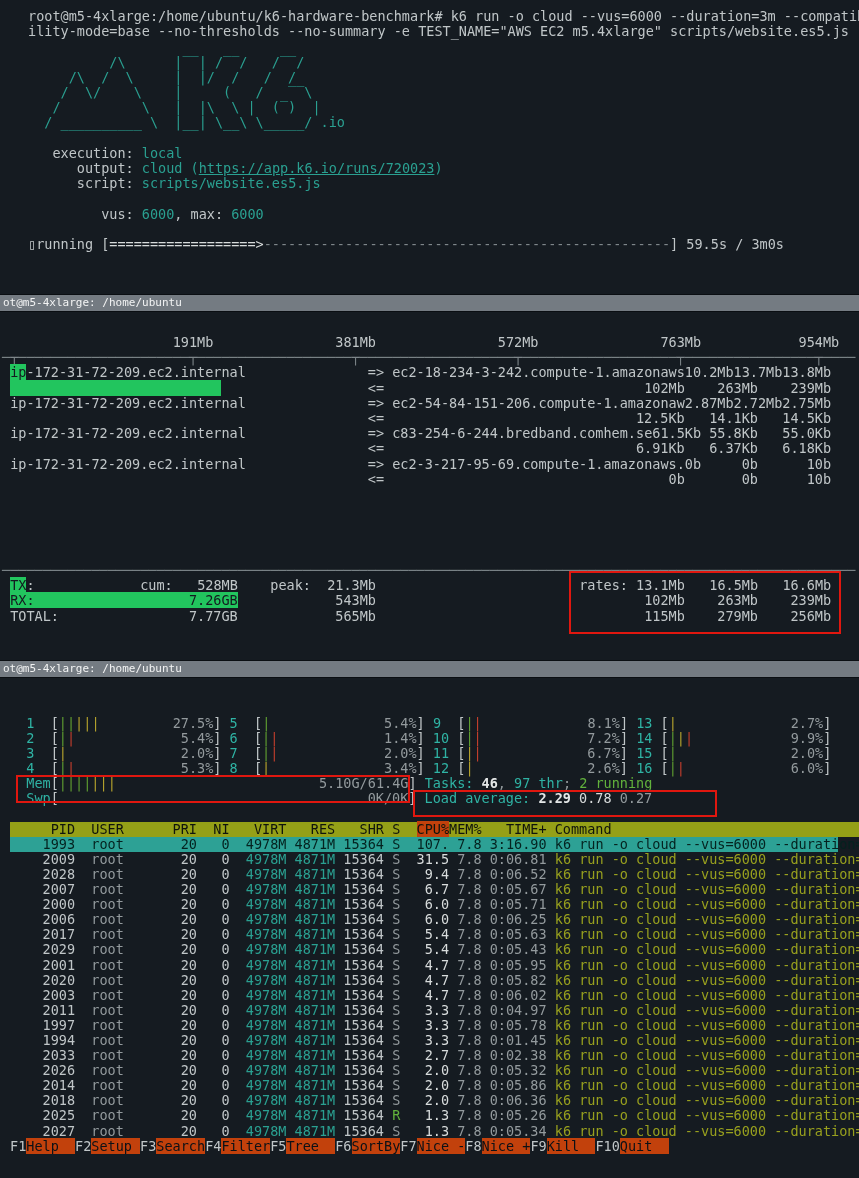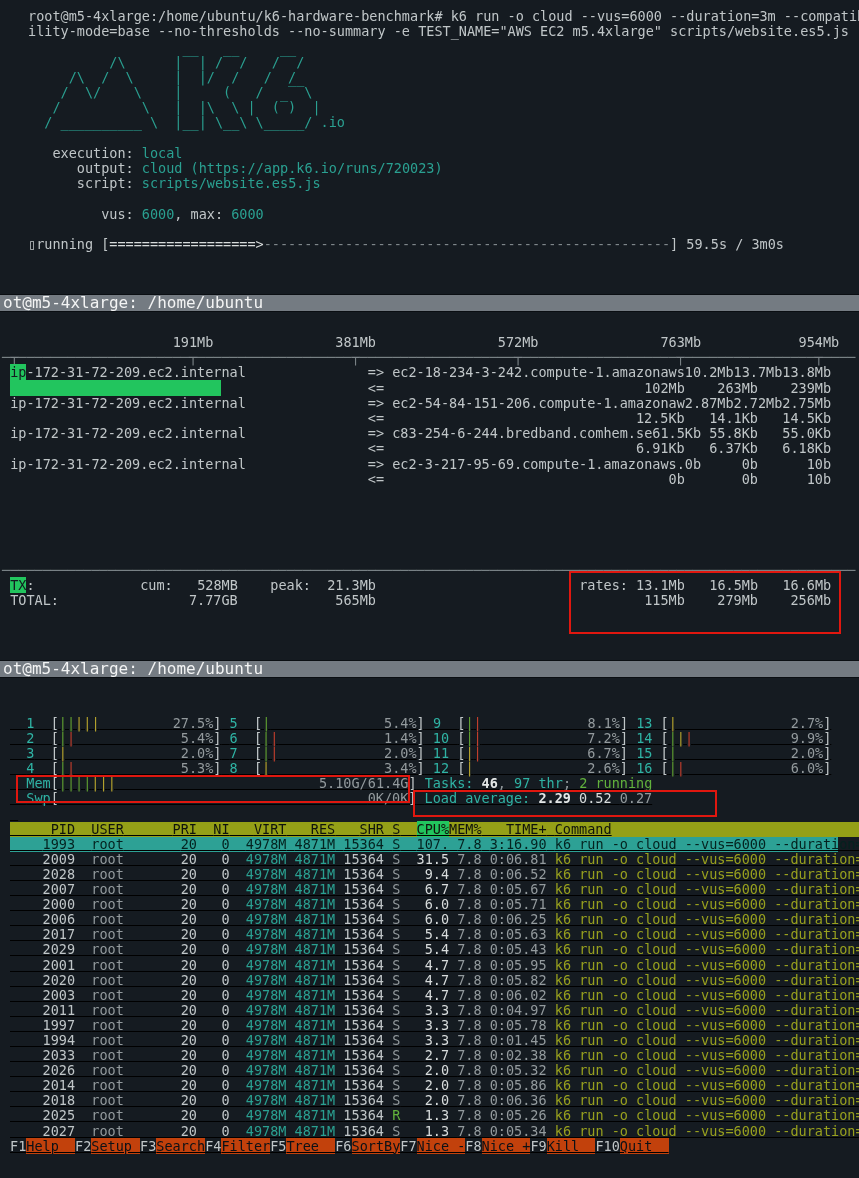--- a/index.html
+++ b/index.html
@@ -2,41 +2,41 @@
 <html><head>
 <meta charset="utf-8">
 <style>
   html,body{margin:0;padding:0;background:#0c1116;}
   #screen{position:relative;width:859px;height:1178px;background:#151b21;overflow:hidden;
           font-family:"DejaVu Sans Mono",monospace;}
   .pane{position:absolute;left:0;width:859px;box-sizing:border-box;}
   .tl{white-space:pre;font-size:13.5px;line-height:15.2px;color:#c0c6c8;}
   #pane-htop .tl{line-height:15.1px;}
   .teal{color:#2aa091}
-  .link{}
+  .link{text-decoration:underline}
   .dim{color:#7e868a}
   .fg{color:#c0c6c8}
   .fg2{color:#d8dcdc}
   .gy{color:#939a9d}
   .cy{color:#2fb3a4}
   .wh{color:#e4e7e7;font-weight:bold}
   .gr{color:#5f9e31}
   .gr2{color:#62b33c}
   .yl{color:#b2a02c}
   .rd{color:#c03e2c}
   .ol{color:#98a01e}
   .inv{background:#22c55e;color:#141a20}
   .hdr{background:#95a017;color:#10140c}
   .hdr span{color:#10140c}
-  .hdr .hsort{background:#22c55e}
+  .hdr .hsort{background:#c2410c}
   .prow.sel{background:#2da195;width:828px}
   .prow.sel span{color:#04221f !important}
   .fl{background:#c2410c;color:#0c1116}
   .ptitle{position:absolute;left:0;width:859px;height:18px;background:#747b82;color:#f3f4f4;
-          font-size:16px;line-height:16px;padding-left:3px;box-sizing:border-box;white-space:pre;
+          font-size:11px;line-height:16px;padding-left:3px;box-sizing:border-box;white-space:pre;
           border-top:1px solid #0a0e12;border-bottom:1px solid #0a0e12;}
   .redbox{position:absolute;border:2px solid #e0170f;background:transparent;pointer-events:none;}
 </style>
 </head>
 <body>
 
 <div id="screen">
   <div class="pane" id="pane-k6" style="top:5px;height:294px;padding:4px 3px 0 4px;margin-left:24px;">
       <div class="tl"><span class="fg">root@m5-4xlarge:/home/ubuntu/k6-hardware-benchmark# k6 run -o cloud --vus=6000 --duration=3m --compatib</span></div>
       <div class="tl"><span class="fg">ility-mode=base --no-thresholds --no-summary -e TEST_NAME="AWS EC2 m5.4xlarge" scripts/website.es5.js</span></div>
@@ -69,32 +69,33 @@
       <div class="tl">                                             <span class="fg">&lt;=</span>                               <span class="fg">6.91Kb</span>   <span class="fg">6.37Kb</span>   <span class="fg">6.18Kb</span></div>
       <div class="tl"> <span class="fg">ip-172-31-72-209.ec2.internal</span>               <span class="fg">=&gt;</span> <span class="fg">ec2-3-217-95-69.compute-1.amazonaws.</span><span class="fg">0b</span>     <span class="fg">0b</span>      <span class="fg">10b</span></div>
       <div class="tl">                                             <span class="fg">&lt;=</span>                                   <span class="fg">0b</span>       <span class="fg">0b</span>      <span class="fg">10b</span></div>
       <div class="tl"> </div>
       <div class="tl"> </div>
       <div class="tl"> </div>
       <div class="tl"> </div>
       <div class="tl"> </div>
       <div class="tl"><span class="dim">─────────────────────────────────────────────────────────────────────────────────────────────────────────</span></div>
       <div class="tl"> <span class="inv">TX</span><span class="fg">:</span>             <span class="fg">cum:</span>   <span class="fg">528MB</span>    <span class="fg">peak:</span>  <span class="fg">21.3Mb</span>                         <span class="fg">rates:</span> <span class="fg">13.1Mb</span>   <span class="fg">16.5Mb</span>   <span class="fg">16.6Mb</span></div>
+      <div class="tl"> <span class="inv">RX:                   7.26GB</span>            <span class="fg">543Mb</span>                                 <span class="fg">102Mb</span>    <span class="fg">263Mb</span>    <span class="fg">239Mb</span></div>
       <div class="tl"> <span class="fg">TOTAL:</span>                <span class="fg">7.77GB</span>            <span class="fg">565Mb</span>                                 <span class="fg">115Mb</span>    <span class="fg">279Mb</span>    <span class="fg">256Mb</span></div>
     </div>
 
   <div class="ptitle" style="top:660px"><span>ot@m5-4xlarge: /home/ubuntu</span></div>
 
-  <div class="pane" id="pane-htop" style="top:678px;height:500px;padding:38px 0 0 10px;text-decoration:underline;">
+  <div class="pane" id="pane-htop" style="top:678px;height:500px;padding:38px 0 0 10px;">
       <div class="tl">  <span class="cy">1</span>  <span class="fg">[</span><span class="gr">|</span><span class="gr">|</span><span class="yl">|</span><span class="yl">|</span><span class="yl">|</span>         <span class="gy">27.5%</span><span class="fg">]</span> <span class="cy">5</span>  <span class="fg">[</span><span class="gr">|</span>              <span class="gy">5.4%</span><span class="fg">]</span> <span class="cy">9</span>  <span class="fg">[</span><span class="gr">|</span><span class="rd">|</span>             <span class="gy">8.1%</span><span class="fg">]</span> <span class="cy">13</span> <span class="fg">[</span><span class="yl">|</span>              <span class="gy">2.7%</span><span class="fg">]</span></div>
       <div class="tl">  <span class="cy">2</span>  <span class="fg">[</span><span class="gr">|</span><span class="rd">|</span>             <span class="gy">5.4%</span><span class="fg">]</span> <span class="cy">6</span>  <span class="fg">[</span><span class="gr">|</span><span class="rd">|</span>             <span class="gy">1.4%</span><span class="fg">]</span> <span class="cy">10</span> <span class="fg">[</span><span class="gr">|</span><span class="rd">|</span>             <span class="gy">7.2%</span><span class="fg">]</span> <span class="cy">14</span> <span class="fg">[</span><span class="gr">|</span><span class="yl">|</span><span class="rd">|</span>            <span class="gy">9.9%</span><span class="fg">]</span></div>
       <div class="tl">  <span class="cy">3</span>  <span class="fg">[</span><span class="yl">|</span>              <span class="gy">2.0%</span><span class="fg">]</span> <span class="cy">7</span>  <span class="fg">[</span><span class="gr">|</span><span class="rd">|</span>             <span class="gy">2.0%</span><span class="fg">]</span> <span class="cy">11</span> <span class="fg">[</span><span class="yl">|</span><span class="rd">|</span>             <span class="gy">6.7%</span><span class="fg">]</span> <span class="cy">15</span> <span class="fg">[</span><span class="gr">|</span>              <span class="gy">2.0%</span><span class="fg">]</span></div>
       <div class="tl">  <span class="cy">4</span>  <span class="fg">[</span><span class="gr">|</span><span class="rd">|</span>             <span class="gy">5.3%</span><span class="fg">]</span> <span class="cy">8</span>  <span class="fg">[</span><span class="yl">|</span>              <span class="gy">3.4%</span><span class="fg">]</span> <span class="cy">12</span> <span class="fg">[</span><span class="yl">|</span>              <span class="gy">2.6%</span><span class="fg">]</span> <span class="cy">16</span> <span class="fg">[</span><span class="gr">|</span><span class="rd">|</span>             <span class="gy">6.0%</span><span class="fg">]</span></div>
       <div class="tl">  <span class="cy">Mem</span><span class="fg">[</span><span class="gr">|</span><span class="gr">|</span><span class="gr">|</span><span class="gr">|</span><span class="yl">|</span><span class="yl">|</span><span class="yl">|</span>                         <span class="gy">5.10G/61.4G</span><span class="fg">]</span> <span class="cy">Tasks: </span><span class="wh">46</span><span class="gy">, </span><span class="cy">97 thr</span><span class="gy">; </span><span class="gr2">2 running</span></div>
-      <div class="tl">  <span class="cy">Swp</span><span class="fg">[</span>                                      <span class="gy">0K/0K</span><span class="fg">]</span> <span class="cy">Load average: </span><span class="wh">2.29 </span><span class="fg2">0.52 </span><span class="gy">0.27</span></div>
+      <div class="tl">  <span class="cy">Swp</span><span class="fg">[</span>                                      <span class="gy">0K/0K</span><span class="fg">]</span> <span class="cy">Load average: </span><span class="wh">2.29 </span><span class="fg2">0.78 </span><span class="gy">0.27</span></div>
       <div class="tl"> </div>
       <div class="tl hdr">     <span>PID</span>  <span>USER</span>      <span>PRI</span>  <span>NI</span>   <span>VIRT</span>   <span>RES</span>   <span>SHR</span> <span>S</span>  <span class="hsort">CPU%</span><span>MEM%</span>   <span>TIME+</span> <span>Command</span></div>
       <div class="tl prow sel">    <span class="fg">1993</span>  <span class="gy">root</span>       <span class="fg">20</span>   <span class="fg">0</span>  <span class="teal">4978M</span> <span class="teal">4871M</span> <span class="fg">15364</span> <span class="gy">S</span>  <span class="fg2">107.</span> <span class="gy">7.8</span> <span class="gy">3:16.90</span> <span class="ol">k6 run -o cloud --vus=6000 --duration=</span></div>
       <div class="tl prow">    <span class="fg">2009</span>  <span class="gy">root</span>       <span class="fg">20</span>   <span class="fg">0</span>  <span class="teal">4978M</span> <span class="teal">4871M</span> <span class="fg">15364</span> <span class="gy">S</span>  <span class="fg2">31.5</span> <span class="gy">7.8</span> <span class="gy">0:06.81</span> <span class="ol">k6 run -o cloud --vus=6000 --duration=</span></div>
       <div class="tl prow">    <span class="fg">2028</span>  <span class="gy">root</span>       <span class="fg">20</span>   <span class="fg">0</span>  <span class="teal">4978M</span> <span class="teal">4871M</span> <span class="fg">15364</span> <span class="gy">S</span>   <span class="fg2">9.4</span> <span class="gy">7.8</span> <span class="gy">0:06.52</span> <span class="ol">k6 run -o cloud --vus=6000 --duration=</span></div>
       <div class="tl prow">    <span class="fg">2007</span>  <span class="gy">root</span>       <span class="fg">20</span>   <span class="fg">0</span>  <span class="teal">4978M</span> <span class="teal">4871M</span> <span class="fg">15364</span> <span class="gy">S</span>   <span class="fg2">6.7</span> <span class="gy">7.8</span> <span class="gy">0:05.67</span> <span class="ol">k6 run -o cloud --vus=6000 --duration=</span></div>
       <div class="tl prow">    <span class="fg">2000</span>  <span class="gy">root</span>       <span class="fg">20</span>   <span class="fg">0</span>  <span class="teal">4978M</span> <span class="teal">4871M</span> <span class="fg">15364</span> <span class="gy">S</span>   <span class="fg2">6.0</span> <span class="gy">7.8</span> <span class="gy">0:05.71</span> <span class="ol">k6 run -o cloud --vus=6000 --duration=</span></div>
       <div class="tl prow">    <span class="fg">2006</span>  <span class="gy">root</span>       <span class="fg">20</span>   <span class="fg">0</span>  <span class="teal">4978M</span> <span class="teal">4871M</span> <span class="fg">15364</span> <span class="gy">S</span>   <span class="fg2">6.0</span> <span class="gy">7.8</span> <span class="gy">0:06.25</span> <span class="ol">k6 run -o cloud --vus=6000 --duration=</span></div>
       <div class="tl prow">    <span class="fg">2017</span>  <span class="gy">root</span>       <span class="fg">20</span>   <span class="fg">0</span>  <span class="teal">4978M</span> <span class="teal">4871M</span> <span class="fg">15364</span> <span class="gy">S</span>   <span class="fg2">5.4</span> <span class="gy">7.8</span> <span class="gy">0:05.63</span> <span class="ol">k6 run -o cloud --vus=6000 --duration=</span></div>
       <div class="tl prow">    <span class="fg">2029</span>  <span class="gy">root</span>       <span class="fg">20</span>   <span class="fg">0</span>  <span class="teal">4978M</span> <span class="teal">4871M</span> <span class="fg">15364</span> <span class="gy">S</span>   <span class="fg2">5.4</span> <span class="gy">7.8</span> <span class="gy">0:05.43</span> <span class="ol">k6 run -o cloud --vus=6000 --duration=</span></div>

